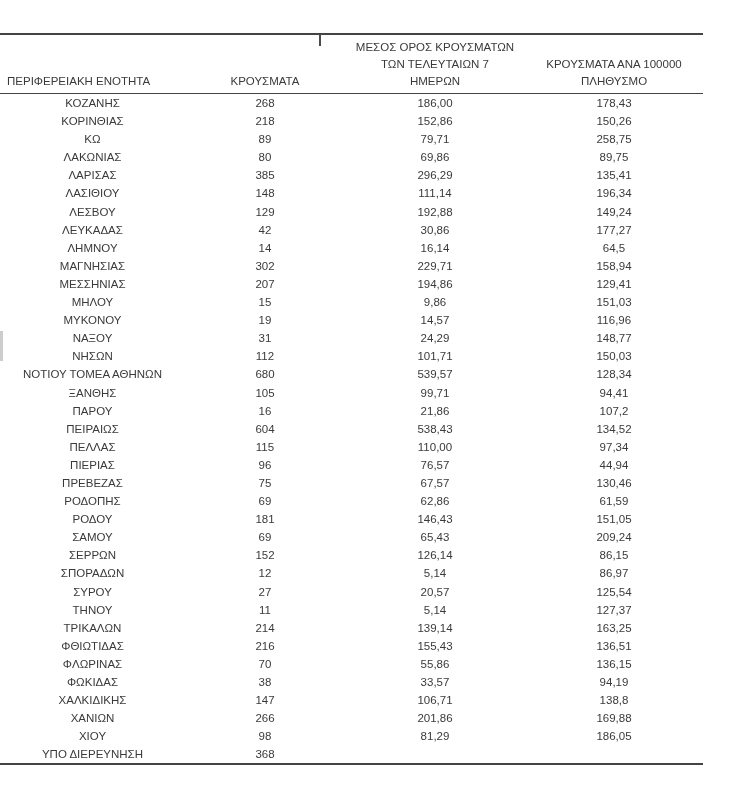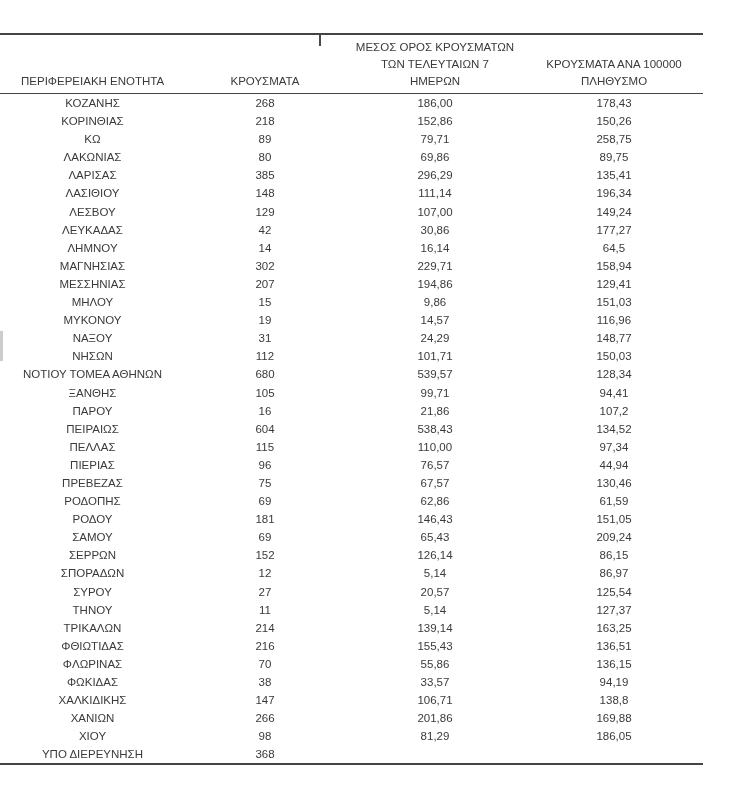--- a/index.html
+++ b/index.html
@@ -29,21 +29,21 @@
   th, td {
     padding: 0;
     font-weight: normal;
     font-size: 11.5px;
     text-align: center;
     white-space: nowrap;
     overflow: hidden;
   }
   thead tr { border-bottom: 1.5px solid #444444; }
   th { vertical-align: bottom; padding: 4px 0 3px 0; line-height: 17px; }
-  th.h-region { text-align: left; padding-left: 21px; }
+  th.h-region { text-align: left; padding-left: 7px; }
 
   tbody td { height: 18.1px; line-height: 18.1px; vertical-align: middle; }
 
   
   .tick-artifact {
     position: absolute; left: 319px; top: 34px;
     width: 2px; height: 12px; background: #4a4a4a;
   }
   .edge-artifact {
     position: absolute; left: 0px; top: 331px;
@@ -122,21 +122,21 @@
   <tr>
     <td>ΛΑΣΙΘΙΟΥ</td>
     <td>148</td>
     <td>111,14</td>
     <td>196,34</td>
   </tr>
 
   <tr>
     <td>ΛΕΣΒΟΥ</td>
     <td>129</td>
-    <td>107,00</td>
+    <td>192,88</td>
     <td>149,24</td>
   </tr>
 
   <tr>
     <td>ΛΕΥΚΑΔΑΣ</td>
     <td>42</td>
     <td>30,86</td>
     <td>177,27</td>
   </tr>
 

